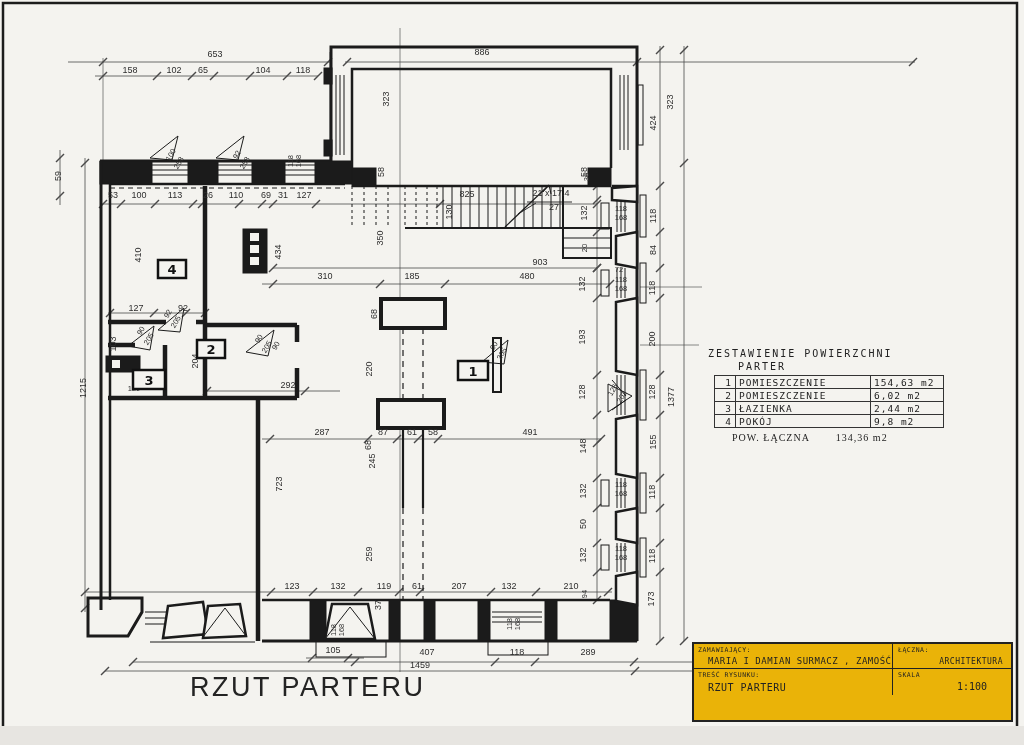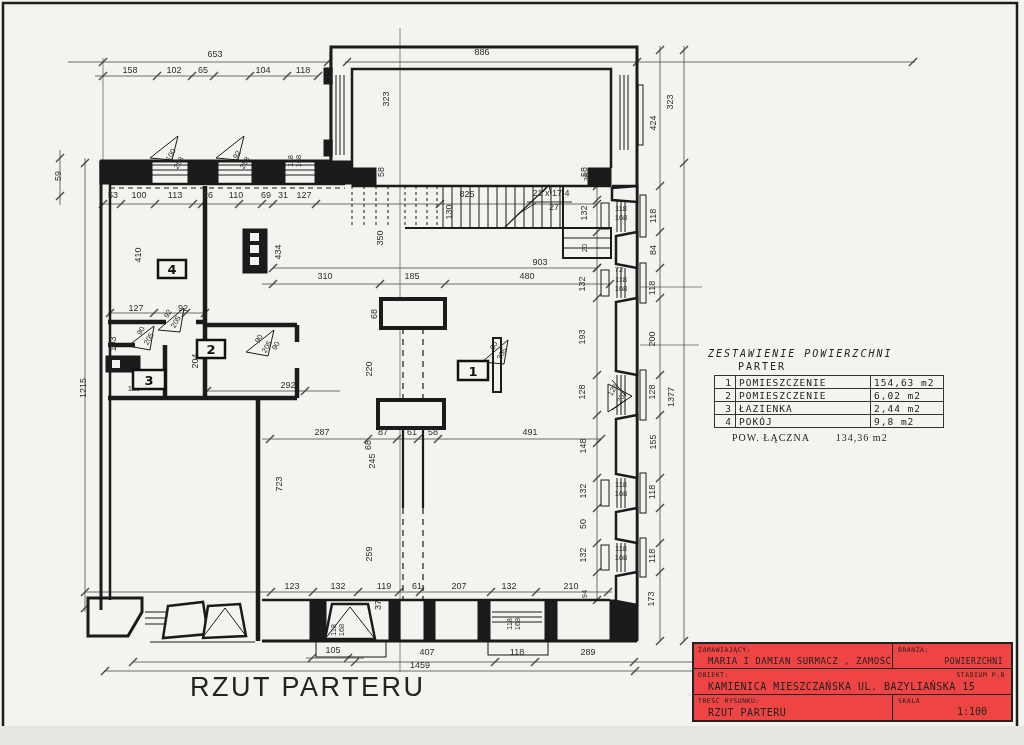--- a/index.html
+++ b/index.html
@@ -5,34 +5,34 @@
   html,body{margin:0;padding:0;background:#e7e5e1;}
   .page{position:relative;width:1024px;height:726px;background:#f4f3ef;overflow:hidden;
         font-family:"Liberation Sans",sans-serif;color:#1d1d1d;}
   svg text.dimlabel{font-family:"Liberation Sans",sans-serif;font-size:9px;fill:#2e2e2e;}
   svg text.dimlabel.small{font-size:7.5px;}
   svg text.roomnum{font-family:"DejaVu Sans",sans-serif;font-size:13px;font-weight:bold;fill:#111;}
 
   
   .area-table{position:absolute;left:708px;top:348px;width:238px;
               font-family:"DejaVu Sans Mono",monospace;color:#222;}
-  .area-table .tbl-title{font-size:10px;letter-spacing:2px;white-space:nowrap;font-style:italic;}
+  .area-table .tbl-title{font-size:10px;letter-spacing:2px;white-space:nowrap;}
   .area-table .tbl-subtitle{font-size:10px;letter-spacing:2px;margin:2px 0 3px 30px;}
   .area-table table{border-collapse:collapse;margin-left:6px;}
   .area-table td{border:1px solid #333;font-size:9.5px;letter-spacing:1px;
                  padding:0 3px;height:12px;white-space:nowrap;}
   .area-table td.num{width:14px;text-align:right;}
   .area-table td.nm{width:128px;}
   .area-table td.ar{width:66px;}
   .area-table .tbl-total{display:flex;gap:26px;font-size:10px;letter-spacing:1px;
                          margin:4px 0 0 24px;white-space:nowrap;font-family:Liberation Serif, serif;}
 
   
   .title-block{position:absolute;left:692px;top:642px;width:317px;height:76px;
-               border:2px solid #222;background:#ef4444;
+               border:2px solid #222;background:#eab308;
                font-family:"DejaVu Sans Mono",monospace;color:#222;
                display:grid;grid-template-rows:25px 26px 1fr;}
   .tb-row{position:relative;border-bottom:1px solid #222;}
   .tb-row:last-child{border-bottom:none;}
   .tb-label{position:absolute;left:4px;top:2px;font-size:6.5px;letter-spacing:.5px;}
   .tb-content{position:absolute;left:14px;bottom:2px;font-size:9px;letter-spacing:.5px;white-space:nowrap;}
   .tb-content.big{font-size:10px;}
   .tb-right{position:absolute;right:0;top:0;bottom:0;width:118px;border-left:1px solid #222;}
   .tb-right .tb-label{left:5px;}
   .tb-right .tb-content{left:auto;right:8px;font-size:8px;}
@@ -468,28 +468,23 @@
       <span>POW. ŁĄCZNA</span>
       <span>134,36 m2</span>
     </div>
   </div>
 
   <div class="title-block">
     <div class="tb-row">
       <span class="tb-label">ZAMAWIAJĄCY:</span>
       <span class="tb-content">MARIA I DAMIAN SURMACZ , ZAMOŚĆ</span>
       <span class="tb-right">
-        <span class="tb-label">BRANŻA:</span>
-        <span class="tb-content">POWIERZCHNI</span>
+        <span class="tb-label">ŁĄCZNA:</span>
+        <span class="tb-content">ARCHITEKTURA</span>
       </span>
-    </div>
-    <div class="tb-row">
-      <span class="tb-label">OBIEKT:</span>
-      <span class="tb-stage">STADIUM P.B</span>
-      <span class="tb-content big">KAMIENICA MIESZCZAŃSKA UL. BAZYLIAŃSKA 15</span>
     </div>
     <div class="tb-row">
       <span class="tb-label">TREŚĆ RYSUNKU:</span>
       <span class="tb-content big">RZUT PARTERU</span>
       <span class="tb-right">
         <span class="tb-label">SKALA</span>
         <span class="tb-scaleval">1:100</span>
       </span>
     </div>
   </div>

